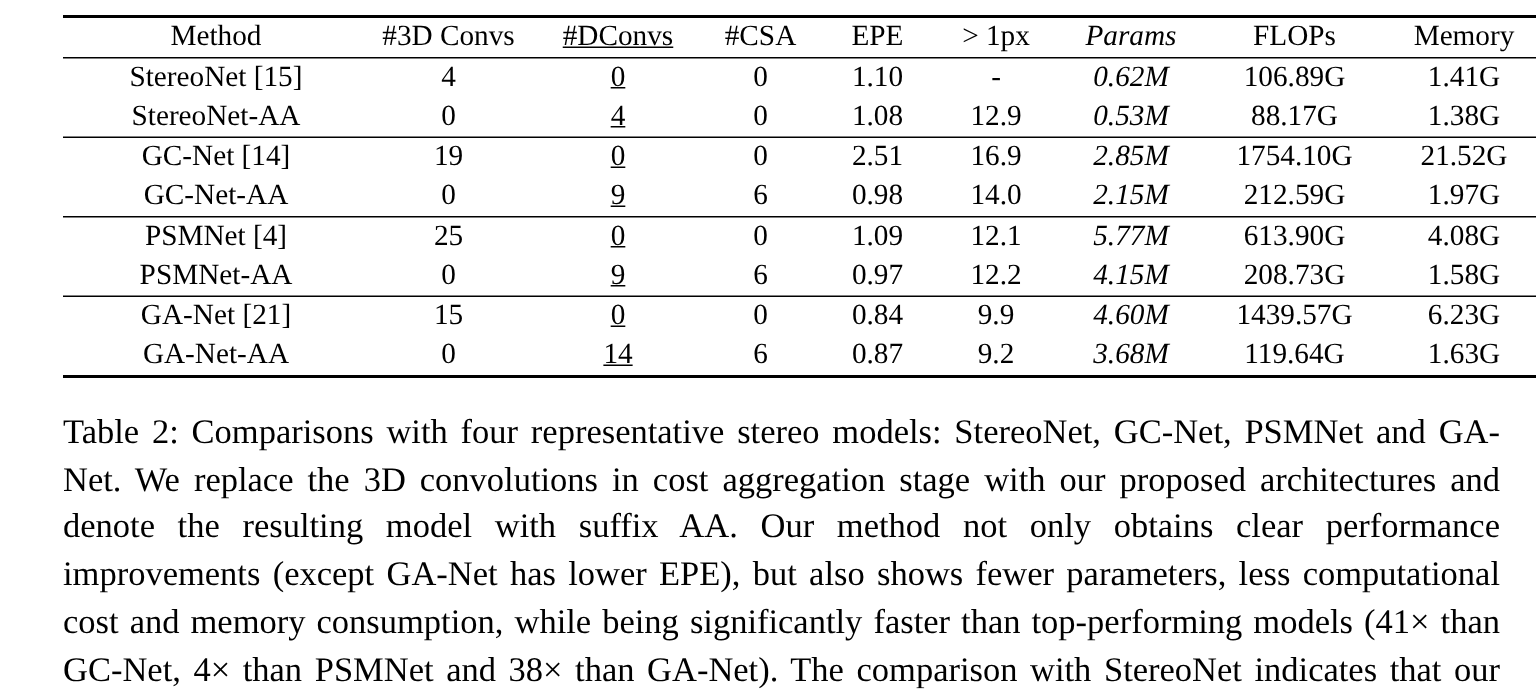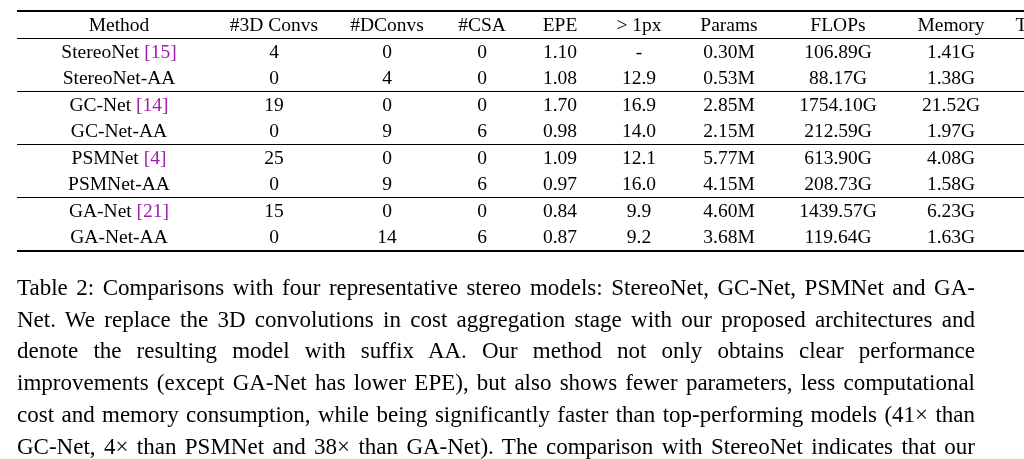--- a/index.html
+++ b/index.html
@@ -12,21 +12,21 @@
     height: 459px;
     font-family: "Liberation Serif", serif;
     color: #000000;
     overflow: hidden;
   }
   .page {
     position: relative;
     width: 1024px;
     height: 459px;
     box-sizing: border-box;
-    padding: 10px 34px 0 17px;
+    padding: 10px 34px 0 42px;
   }
   table.results {
     width: 956px;
     border-collapse: collapse;
     font-size: 19.5px;
     table-layout: fixed;
   }
   table.results td, table.results th {
     padding: 2px 0 2px 0;
     font-weight: normal;
@@ -34,30 +34,30 @@
     white-space: nowrap;
   }
   .rule-top td { border-top: 2.2px solid #000; }
   .rule-mid td { border-top: 1.1px solid #000; }
   .rule-head td { border-bottom: 1.1px solid #000; }
   .rule-bottom td { border-bottom: 2.2px solid #000; }
   thead tr td { padding-top: 5px; padding-bottom: 7px; }
   tbody tr td { padding-top: 3.5px; padding-bottom: 3.5px; }
   .col-method { text-align: left; width: 192px; padding-left: 6px !important; }
   .col-convs  { width: 118px; }
-  .col-dconvs { width: 108px; }
+  .col-dconvs { width: 108px; text-decoration: underline; }
   .col-csa    { width: 82px; }
   .col-epe    { width: 74px; }
   .col-1px    { width: 84px; }
-  .col-params { width: 96px; }
+  .col-params { width: 96px; font-style: italic; }
   .col-flops  { width: 122px; font-family: Liberation Serif, serif; }
   .col-memory { width: 104px; }
   .col-time   { width: 106px; text-align: right; padding-right: 6px !important; }
   .bold { font-weight: bold; margin-top: 21px; }
-  .cite { color: #a21caf; }
+  .cite { color: #000000; }
   .caption {
     margin-top: 20px;
     width: 958px;
     font-size: 23px;
     line-height: 1.38;
     text-align: justify;
     text-justify: inter-word;
   }
 </style>
 </head>
@@ -81,21 +81,21 @@
       </tr>
     </thead>
     <tbody>
         <tr>
           <td class="col-method"><span>StereoNet</span> <span class="cite">[15]</span></td>
           <td class="col-convs">4</td>
           <td class="col-dconvs">0</td>
           <td class="col-csa">0</td>
           <td class="col-epe">1.10</td>
           <td class="col-1px">-</td>
-          <td class="col-params">0.30M</td>
+          <td class="col-params">0.62M</td>
           <td class="col-flops">106.89G</td>
           <td class="col-memory">1.41G</td>
           <td class="col-time">23</td>
         </tr>
         <tr>
           <td class="col-method"><span>StereoNet-AA</span></td>
           <td class="col-convs">0</td>
           <td class="col-dconvs">4</td>
           <td class="col-csa">0</td>
           <td class="col-epe bold">1.08</td>
@@ -103,21 +103,21 @@
           <td class="col-params bold">0.53M</td>
           <td class="col-flops bold">88.17G</td>
           <td class="col-memory bold">1.38G</td>
           <td class="col-time bold">17</td>
         </tr>
         <tr class="rule-mid">
           <td class="col-method"><span>GC-Net</span> <span class="cite">[14]</span></td>
           <td class="col-convs">19</td>
           <td class="col-dconvs">0</td>
           <td class="col-csa">0</td>
-          <td class="col-epe">1.70</td>
+          <td class="col-epe">2.51</td>
           <td class="col-1px">16.9</td>
           <td class="col-params">2.85M</td>
           <td class="col-flops">1754.10G</td>
           <td class="col-memory">21.52G</td>
           <td class="col-time">3731</td>
         </tr>
         <tr>
           <td class="col-method"><span>GC-Net-AA</span></td>
           <td class="col-convs">0</td>
           <td class="col-dconvs">9</td>
@@ -140,21 +140,21 @@
           <td class="col-flops">613.90G</td>
           <td class="col-memory">4.08G</td>
           <td class="col-time">317</td>
         </tr>
         <tr>
           <td class="col-method"><span>PSMNet-AA</span></td>
           <td class="col-convs">0</td>
           <td class="col-dconvs">9</td>
           <td class="col-csa">6</td>
           <td class="col-epe bold">0.97</td>
-          <td class="col-1px bold">16.0</td>
+          <td class="col-1px bold">12.2</td>
           <td class="col-params bold">4.15M</td>
           <td class="col-flops bold">208.73G</td>
           <td class="col-memory bold">1.58G</td>
           <td class="col-time bold">77</td>
         </tr>
         <tr class="rule-mid">
           <td class="col-method"><span>GA-Net</span> <span class="cite">[21]</span></td>
           <td class="col-convs">15</td>
           <td class="col-dconvs">0</td>
           <td class="col-csa">0</td>

